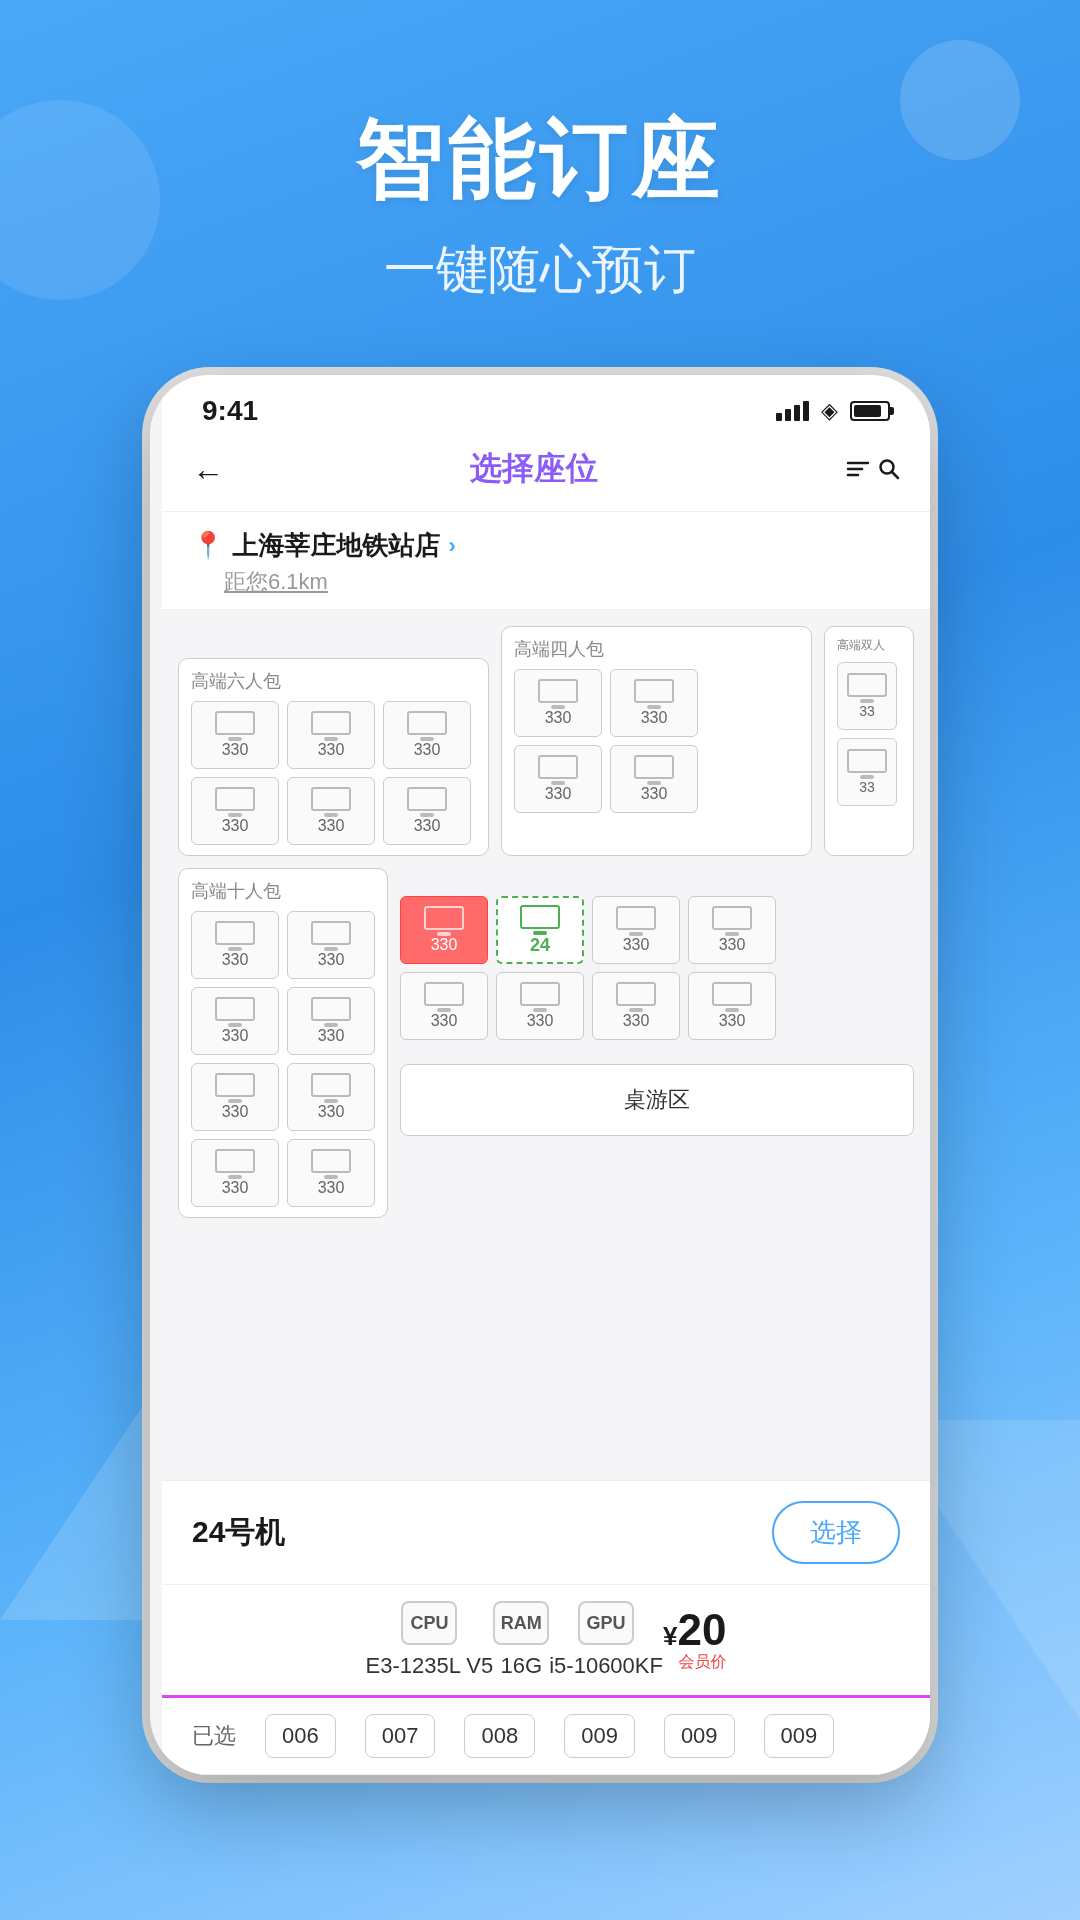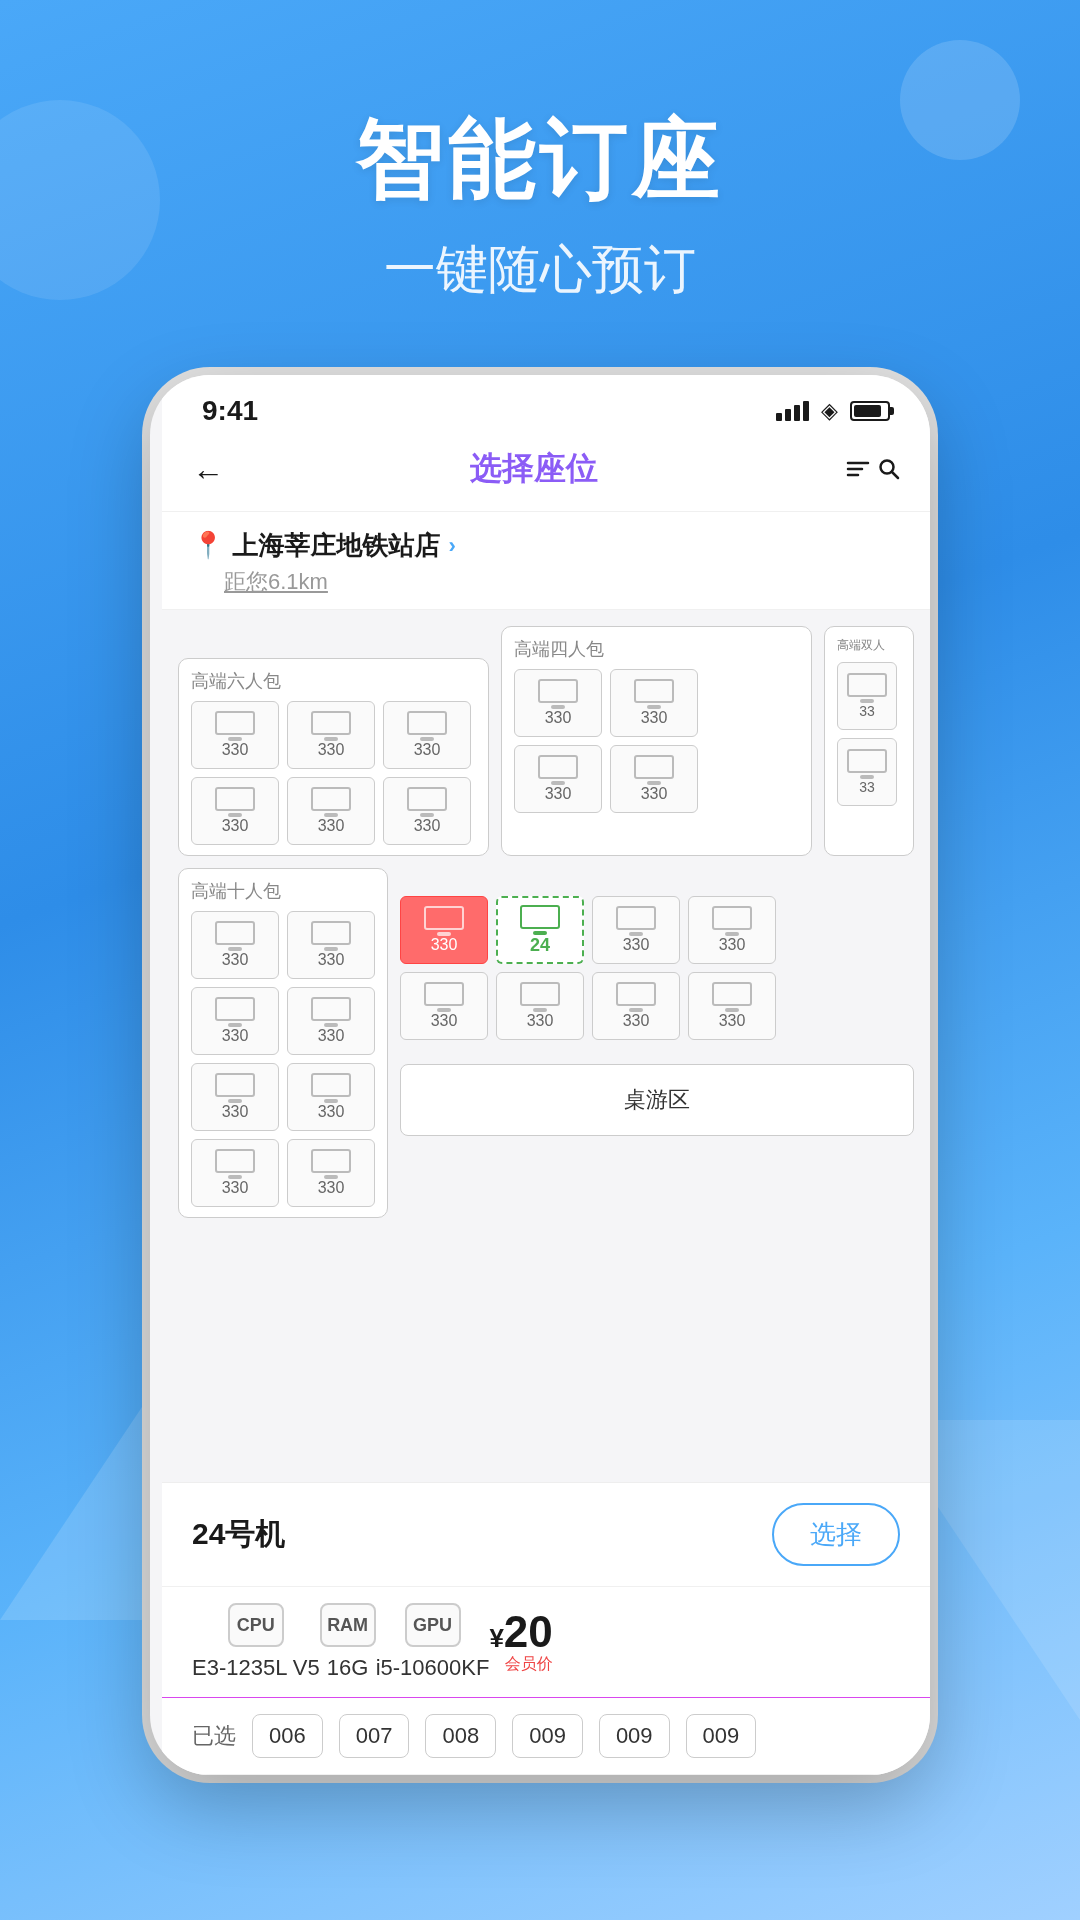--- a/index.html
+++ b/index.html
@@ -238,23 +238,23 @@
       padding: 12px 36px;
       font-size: 26px;
       color: #4aa8f8;
       background: transparent;
       cursor: pointer;
     }
 
     .specs-row {
       padding: 16px 30px;
       display: flex;
-      justify-content: flex-start;
-      align-items: center;
-      border-bottom: 1px solid #d946ef;
+      justify-content: center;
+      align-items: center;
+      border-bottom: 3px solid #d946ef;
     }
     .spec-item {
       display: flex;
       flex-direction: column;
       align-items: center;
       gap: 8px;
     }
     .spec-icon-box {
       width: 56px;
       height: 44px;
@@ -286,21 +286,21 @@
       font-weight: 700;
       color: #1a1a1a;
       line-height: 1;
     }
 
     
     .selected-seats-row {
       padding: 16px 30px;
       display: flex;
       align-items: center;
-      gap: 16px;
+      gap: 29px;
       border-bottom: 1px solid #f0f0f0;
     }
     .already-label {
       font-size: 22px;
       color: #666;
       white-space: nowrap;
     }
     .seat-badge {
       border: 1.5px solid #ccc;
       border-radius: 8px;

